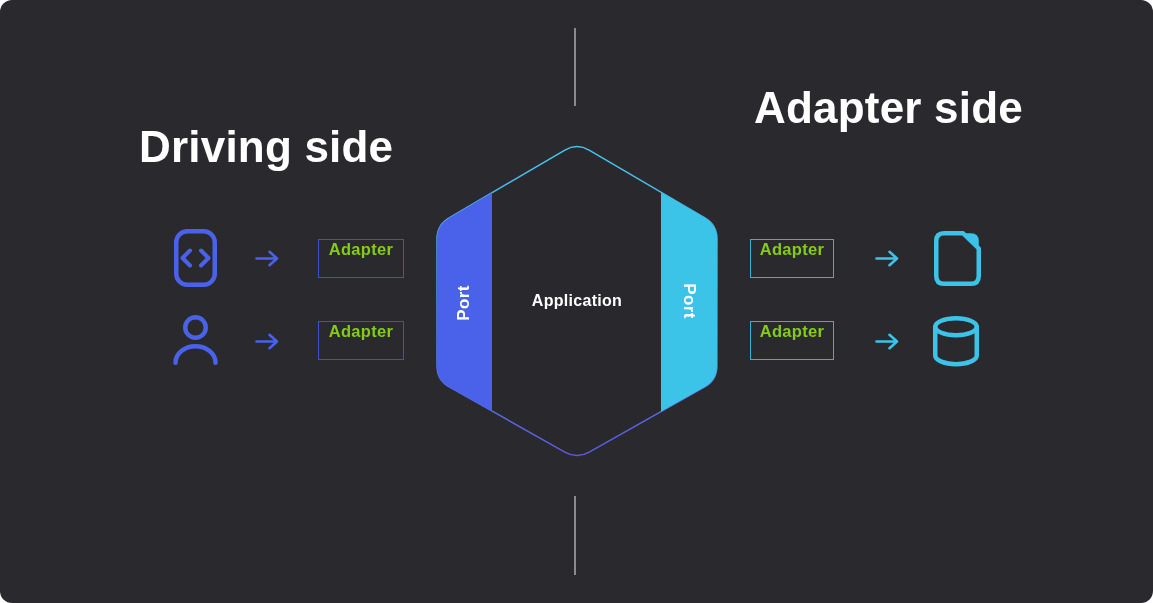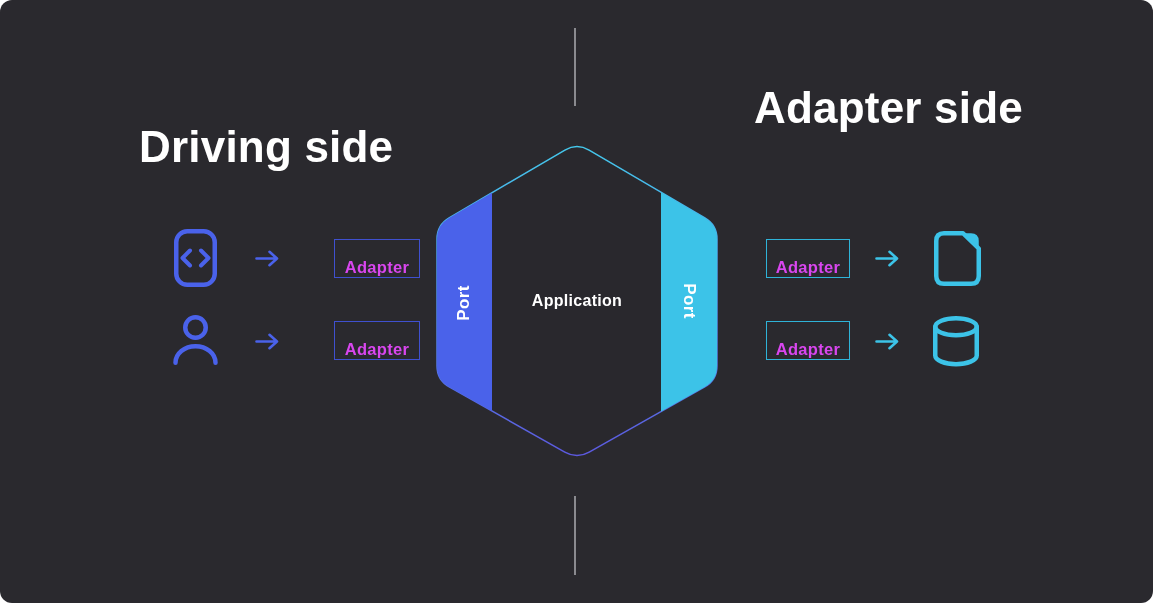--- a/index.html
+++ b/index.html
@@ -62,28 +62,27 @@
     color: #ffffff;
     font-size: 16px;
     font-weight: 700;
     letter-spacing: 0.3px;
     white-space: nowrap;
   }
 
   .adapter-box {
     position: absolute;
     display: flex;
-    align-items: flex-end;
+    align-items: flex-start;
     justify-content: center;
-    color: #d946ef;
+    color: #84cc16;
     font-size: 16.5px;
     font-weight: 700;
     letter-spacing: 0.3px;
     box-sizing: border-box;
-    margin-left: 16px;
   }
   .adapter-driving { left: 318px; width: 86px; height: 39px; border: 1.5px solid var(--blue-border, #3f50cf); }
   .adapter-driven  { left: 750px; width: 84px; height: 39px; border: 1.5px solid var(--cyan-border, #2fb3d8); }
   .row1 { top: 239px; }
   .row2 { top: 321px; }
 
   .icon-stroke-blue { stroke: var(--blue, #4a62ea); fill: none; stroke-linecap: round; stroke-linejoin: round; }
   .icon-stroke-cyan { stroke: var(--cyan, #3cc3e8); fill: none; stroke-linecap: round; stroke-linejoin: round; }
   .icon-fill-cyan   { fill: var(--cyan, #3cc3e8); }
 </style>

